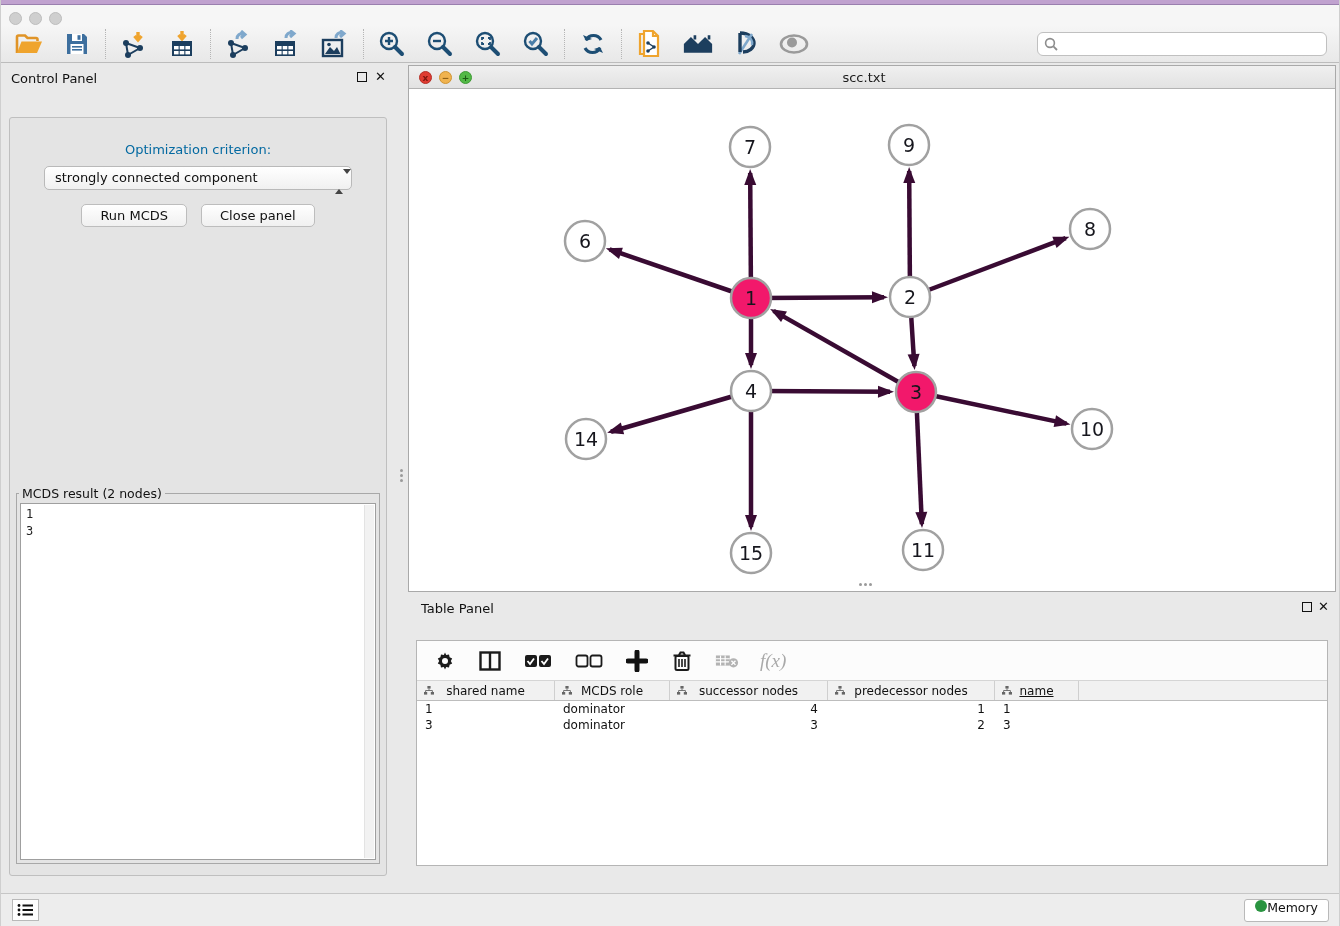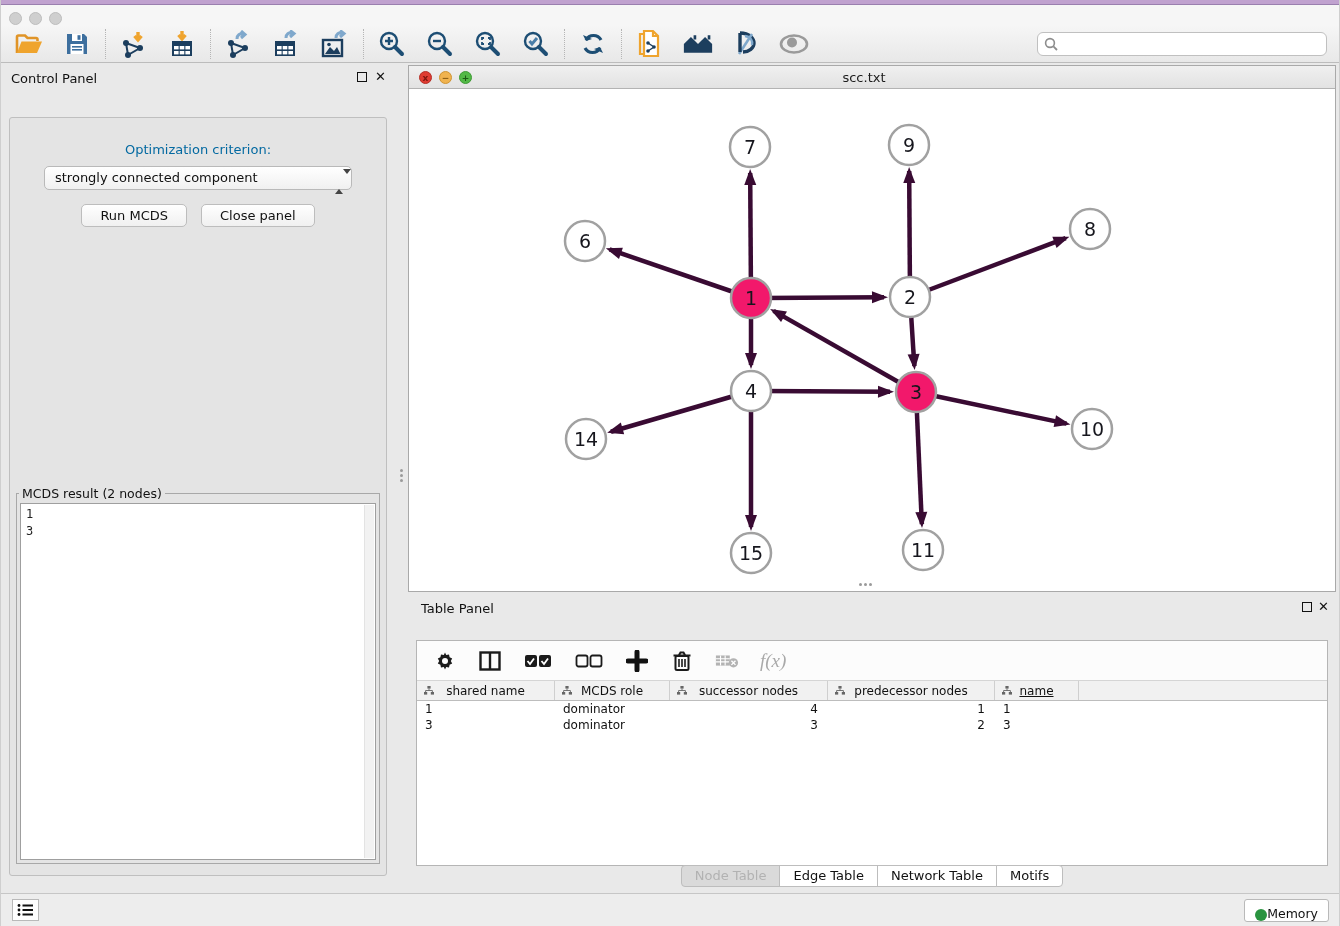--- a/index.html
+++ b/index.html
@@ -105,21 +105,21 @@
   .td { overflow:hidden; white-space:nowrap; }
 
   #tp-tabs-row { position:absolute; left:0; right:0; top:270px; display:flex; justify-content:center; }
 
   
   #status-bar { position:absolute; left:0; top:893px; width:100%; height:33px;
                 background:#ededed; border-top:1px solid #c6c6c6; }
   #task-btn { position:absolute; left:11px; top:5px; width:27px; height:22px; background:#fff;
               border:1px solid #b9b9b9; display:flex; align-items:center; justify-content:center; }
   #memory-btn { position:absolute; right:10px; top:5px; height:23px; background:#fff;
-                border:1px solid #b9b9b9; border-radius:3px; display:flex; align-items:flex-end;
+                border:1px solid #b9b9b9; border-radius:3px; display:flex; align-items:flex-start;
                 padding:0 10px; font-size:12.5px; color:#111; }
   #memory-dot { width:12px; height:12px; border-radius:50%; background:#2a9440; }
 </style>
 </head>
 <body>
 
 <div id="app">
   <div id="top-strip"></div>
 
   <div id="titlebar">
@@ -526,26 +526,20 @@
           </div>
           <div class="tr">
             <div class="td" style="width: 138px; text-align: left; padding: 1px 0px 0px 8px;">3</div>
             <div class="td" style="width: 115px; text-align: left; padding: 1px 0px 0px 8px;">dominator</div>
             <div class="td" style="width: 158px; text-align: right; padding: 1px 10px 0px 0px;">3</div>
             <div class="td" style="width: 167px; text-align: right; padding: 1px 10px 0px 0px;">2</div>
             <div class="td" style="width: 84px; text-align: left; padding: 1px 0px 0px 8px;">3</div>
           </div>
         </div>
     </div>
-    <div id="tp-tabs-row" class="seg-tabs">
-        <span class="seg active">Node Table</span>
-        <span class="seg">Edge Table</span>
-        <span class="seg">Network Table</span>
-        <span class="seg">Motifs</span>
-      </div>
   </div>
 
   <div id="status-bar">
     <span id="task-btn">
       <svg width="17" height="14" viewBox="0 0 17 14">
           <circle cx="2" cy="2.5" r="1.4" fill="#111"></circle>
           <circle cx="2" cy="7" r="1.4" fill="#111"></circle>
           <circle cx="2" cy="11.5" r="1.4" fill="#111"></circle>
           <path d="M5.5 2.5 H16 M5.5 7 H16 M5.5 11.5 H16" stroke="#111" stroke-width="2"></path>
         </svg>

